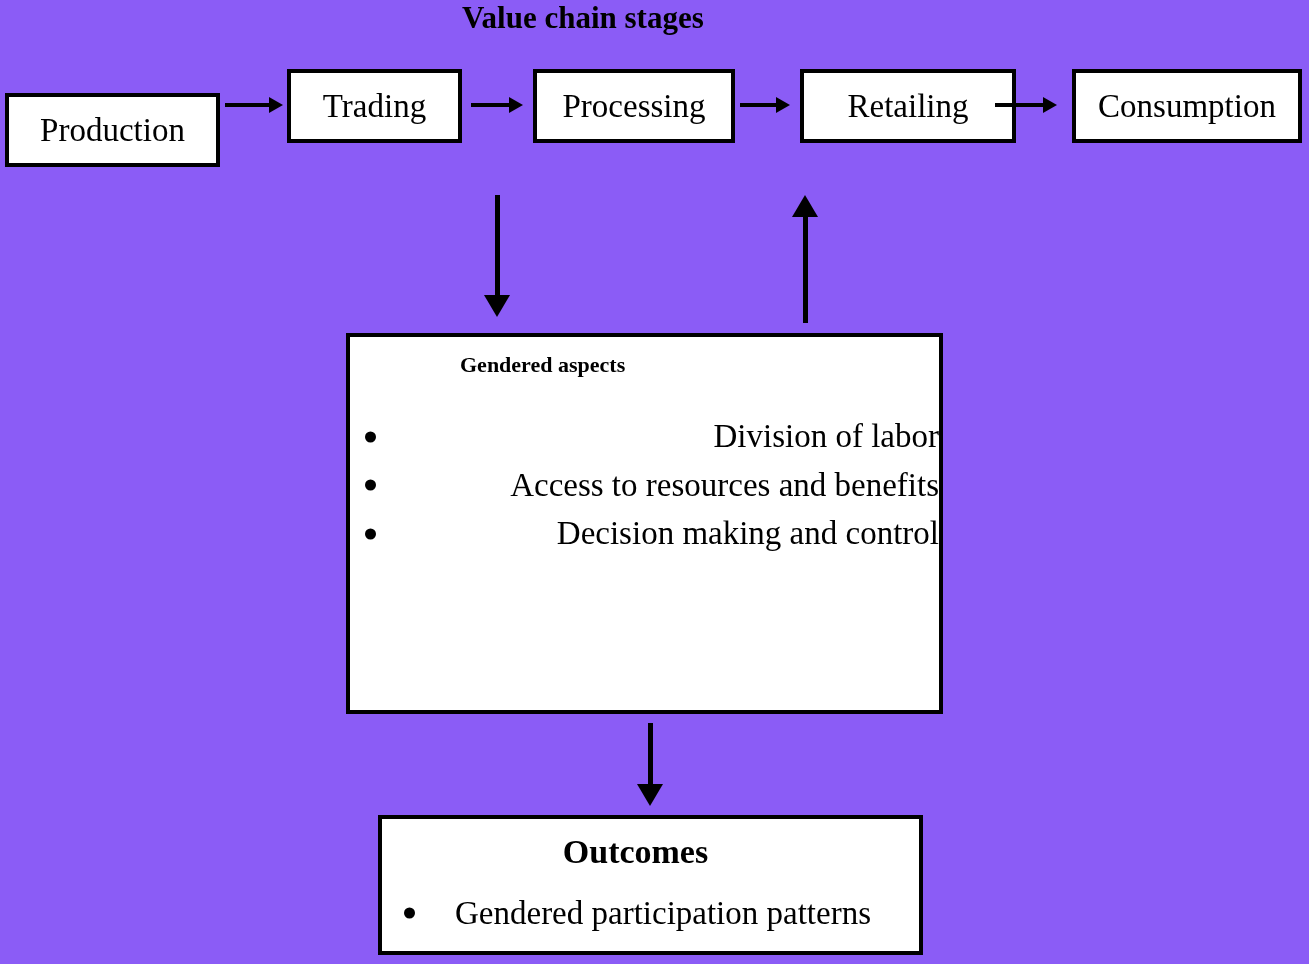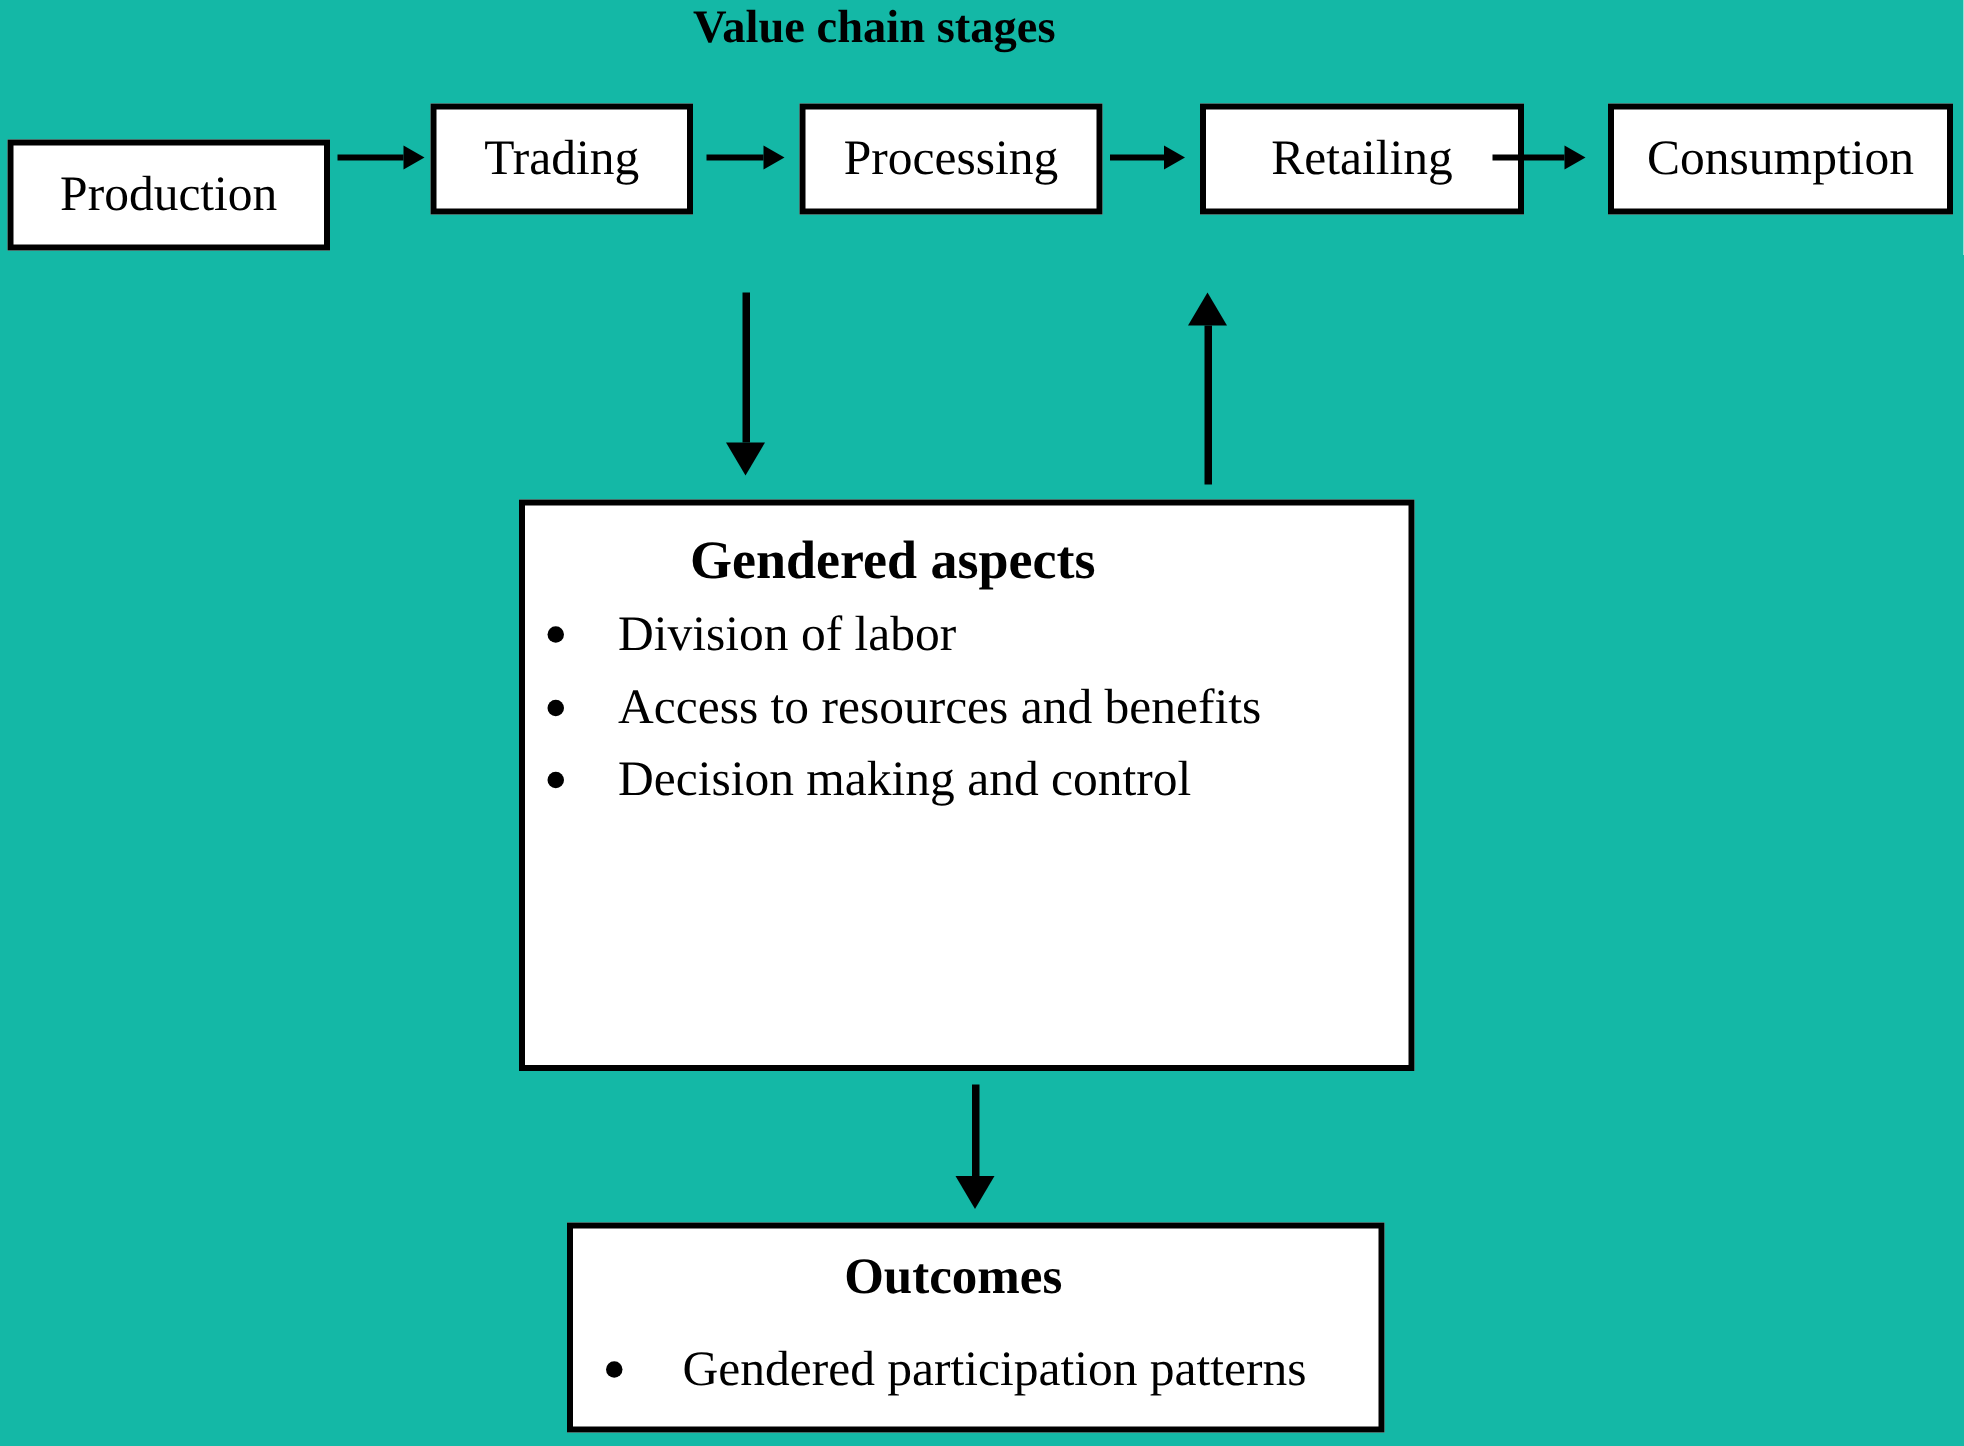--- a/index.html
+++ b/index.html
@@ -3,21 +3,21 @@
 <meta charset="utf-8">
 <style>
   * { box-sizing: border-box; margin: 0; padding: 0; }
   html, body { background: #ffffff; }
   body { font-family: "Liberation Serif", "DejaVu Serif", serif; color: #000000; }
 
   .canvas {
     position: relative;
     width: 1309px;
     height: 964px;
-    background: #14b8a6;
+    background: #8b5cf6;
     overflow: hidden;
   }
 
   .diagram-title {
     position: absolute;
     left: 462px;
     top: 0px;
     font-size: 31px;
     font-weight: bold;
     white-space: nowrap;
@@ -98,26 +98,26 @@
     position: absolute;
     left: 346px;
     top: 333px;
     width: 597px;
     height: 381px;
     border: 4px solid #000000;
     background: #ffffff;
   }
   .aspects-box .box-heading {
     margin: 15px 0 0 110px;
-    font-size: 36px;
+    font-size: 22px;
     font-weight: bold;
     line-height: 1.2;
   }
   .bullet-list { list-style: none; }
-  .aspects-box .bullet-list { margin-top: 4px; }
+  .aspects-box .bullet-list { margin-top: 34px; text-align: right; }
   .bullet-list li {
     position: relative;
     font-size: 33px;
     line-height: 48.5px;
     white-space: nowrap;
   }
   .aspects-box .bullet-list li { padding-left: 62px; }
   .bullet-dot {
     position: absolute;
     top: 50%;

